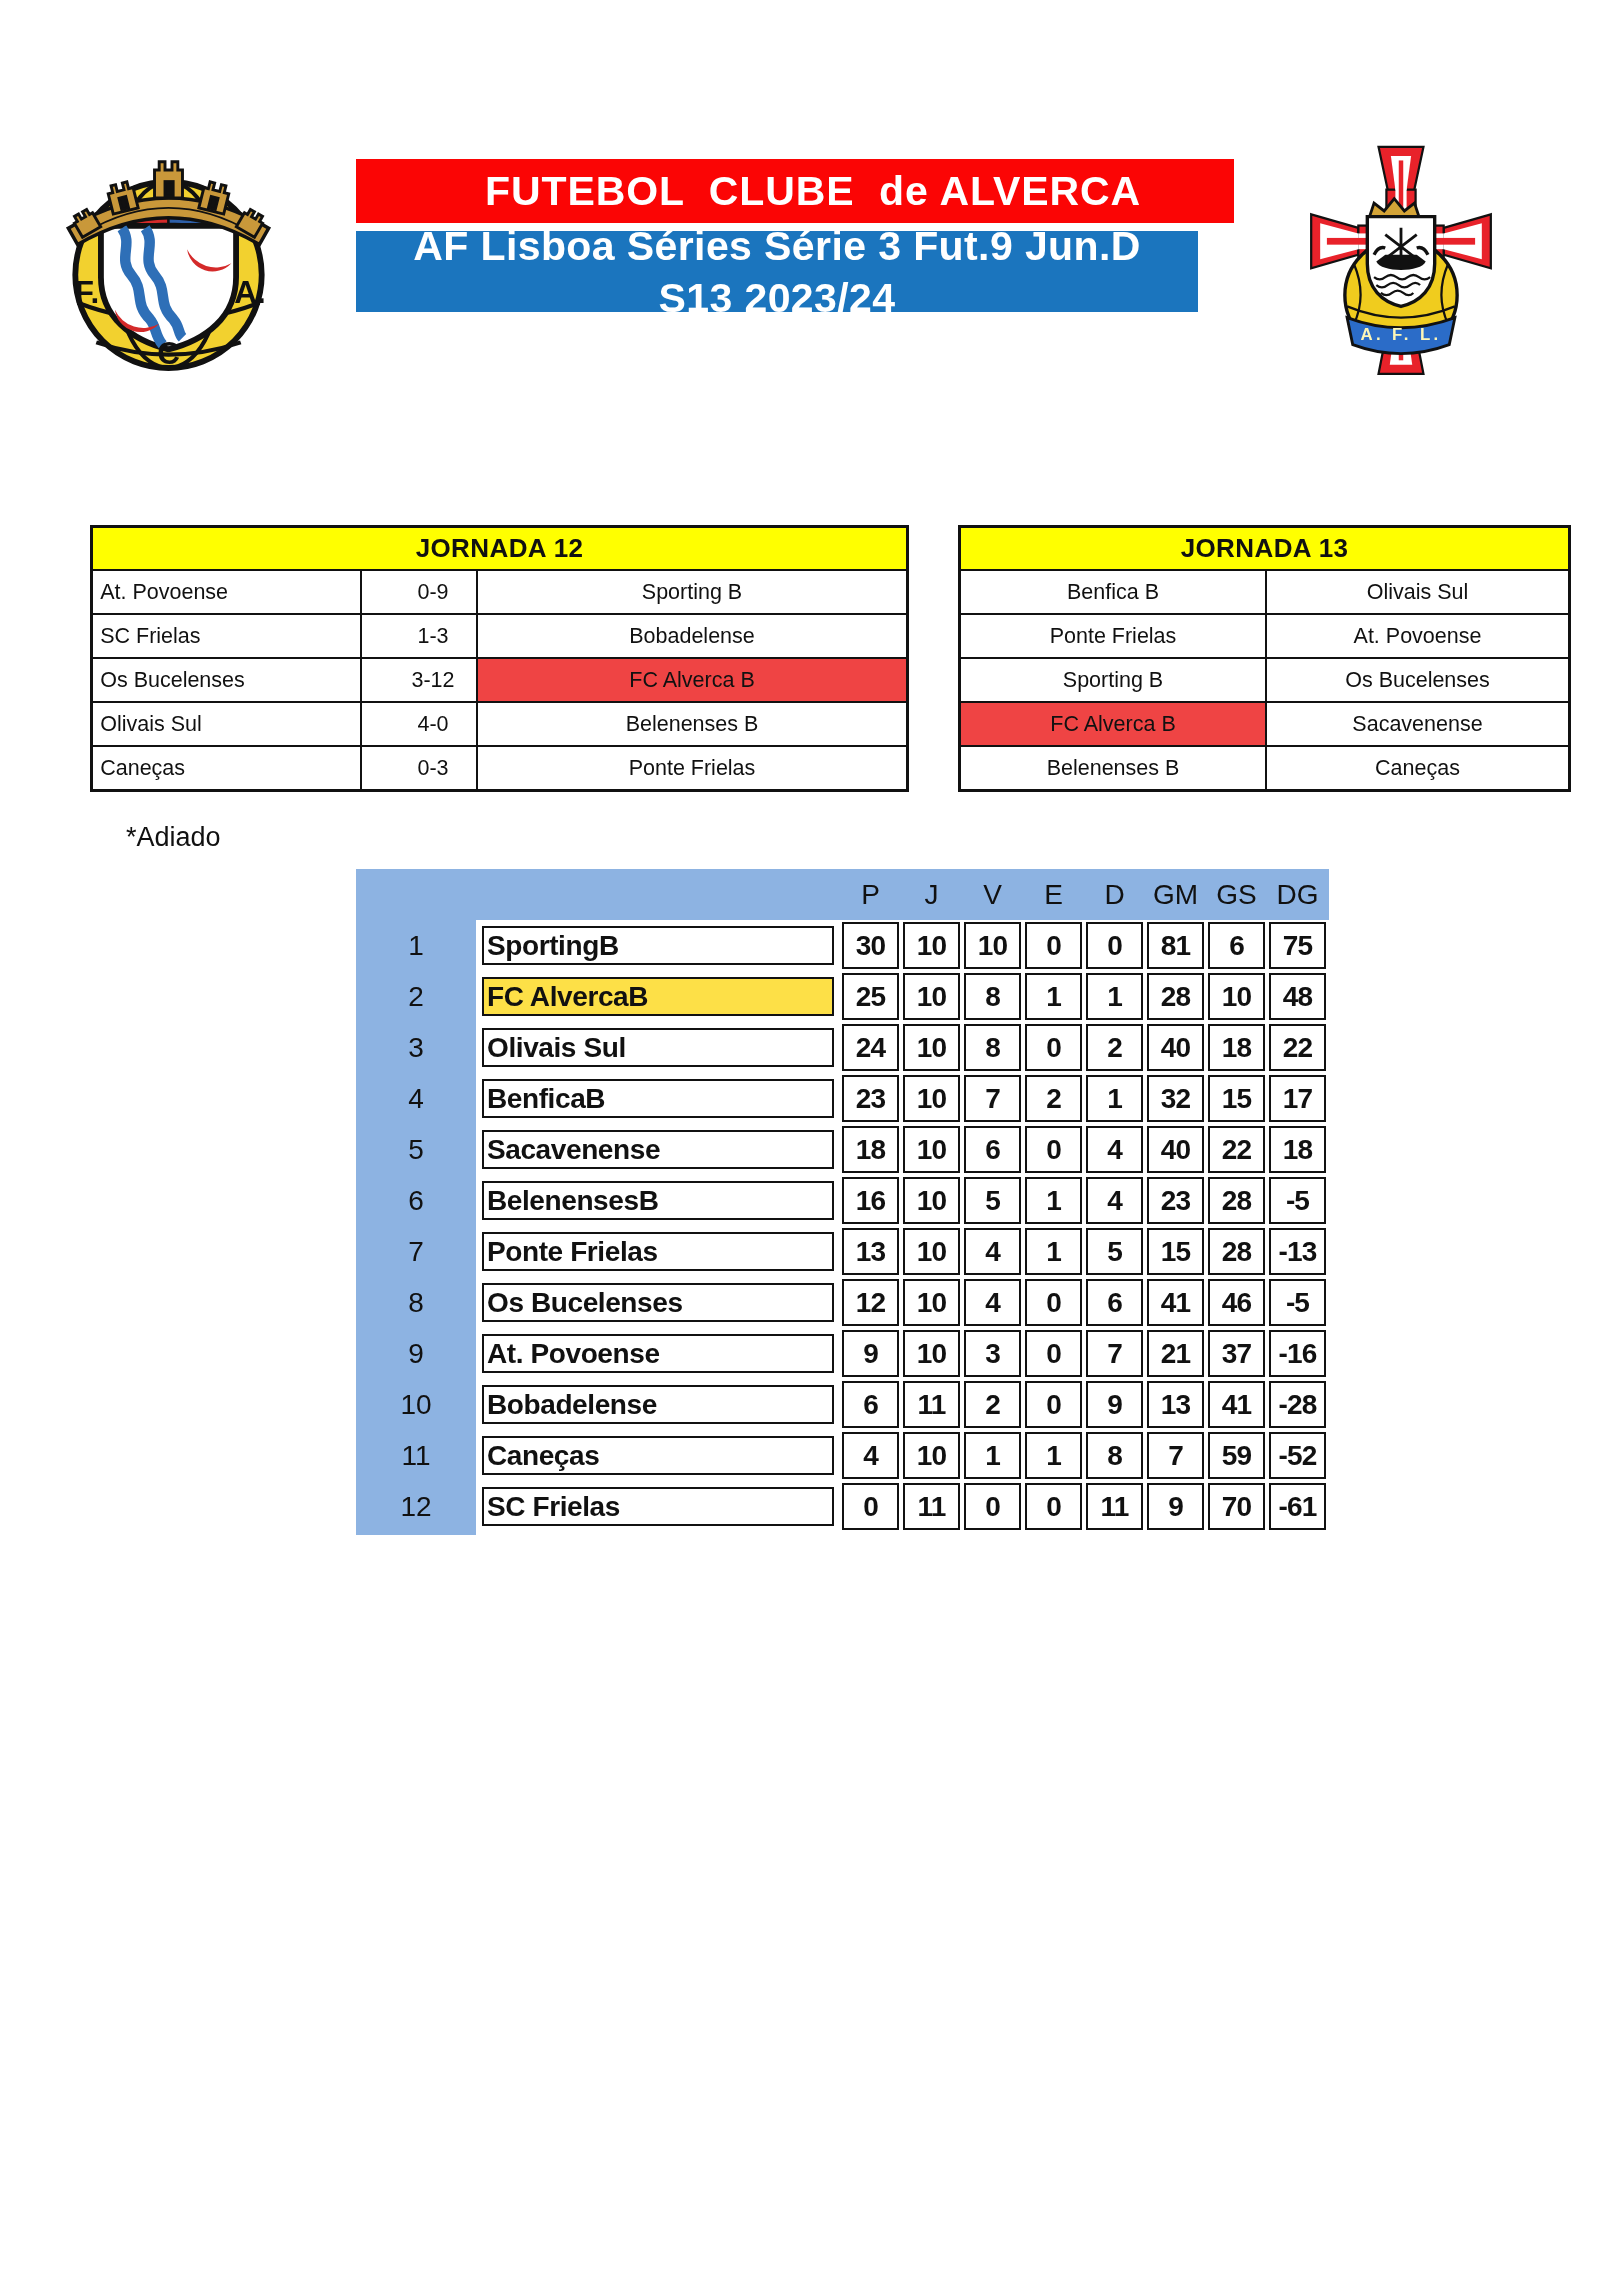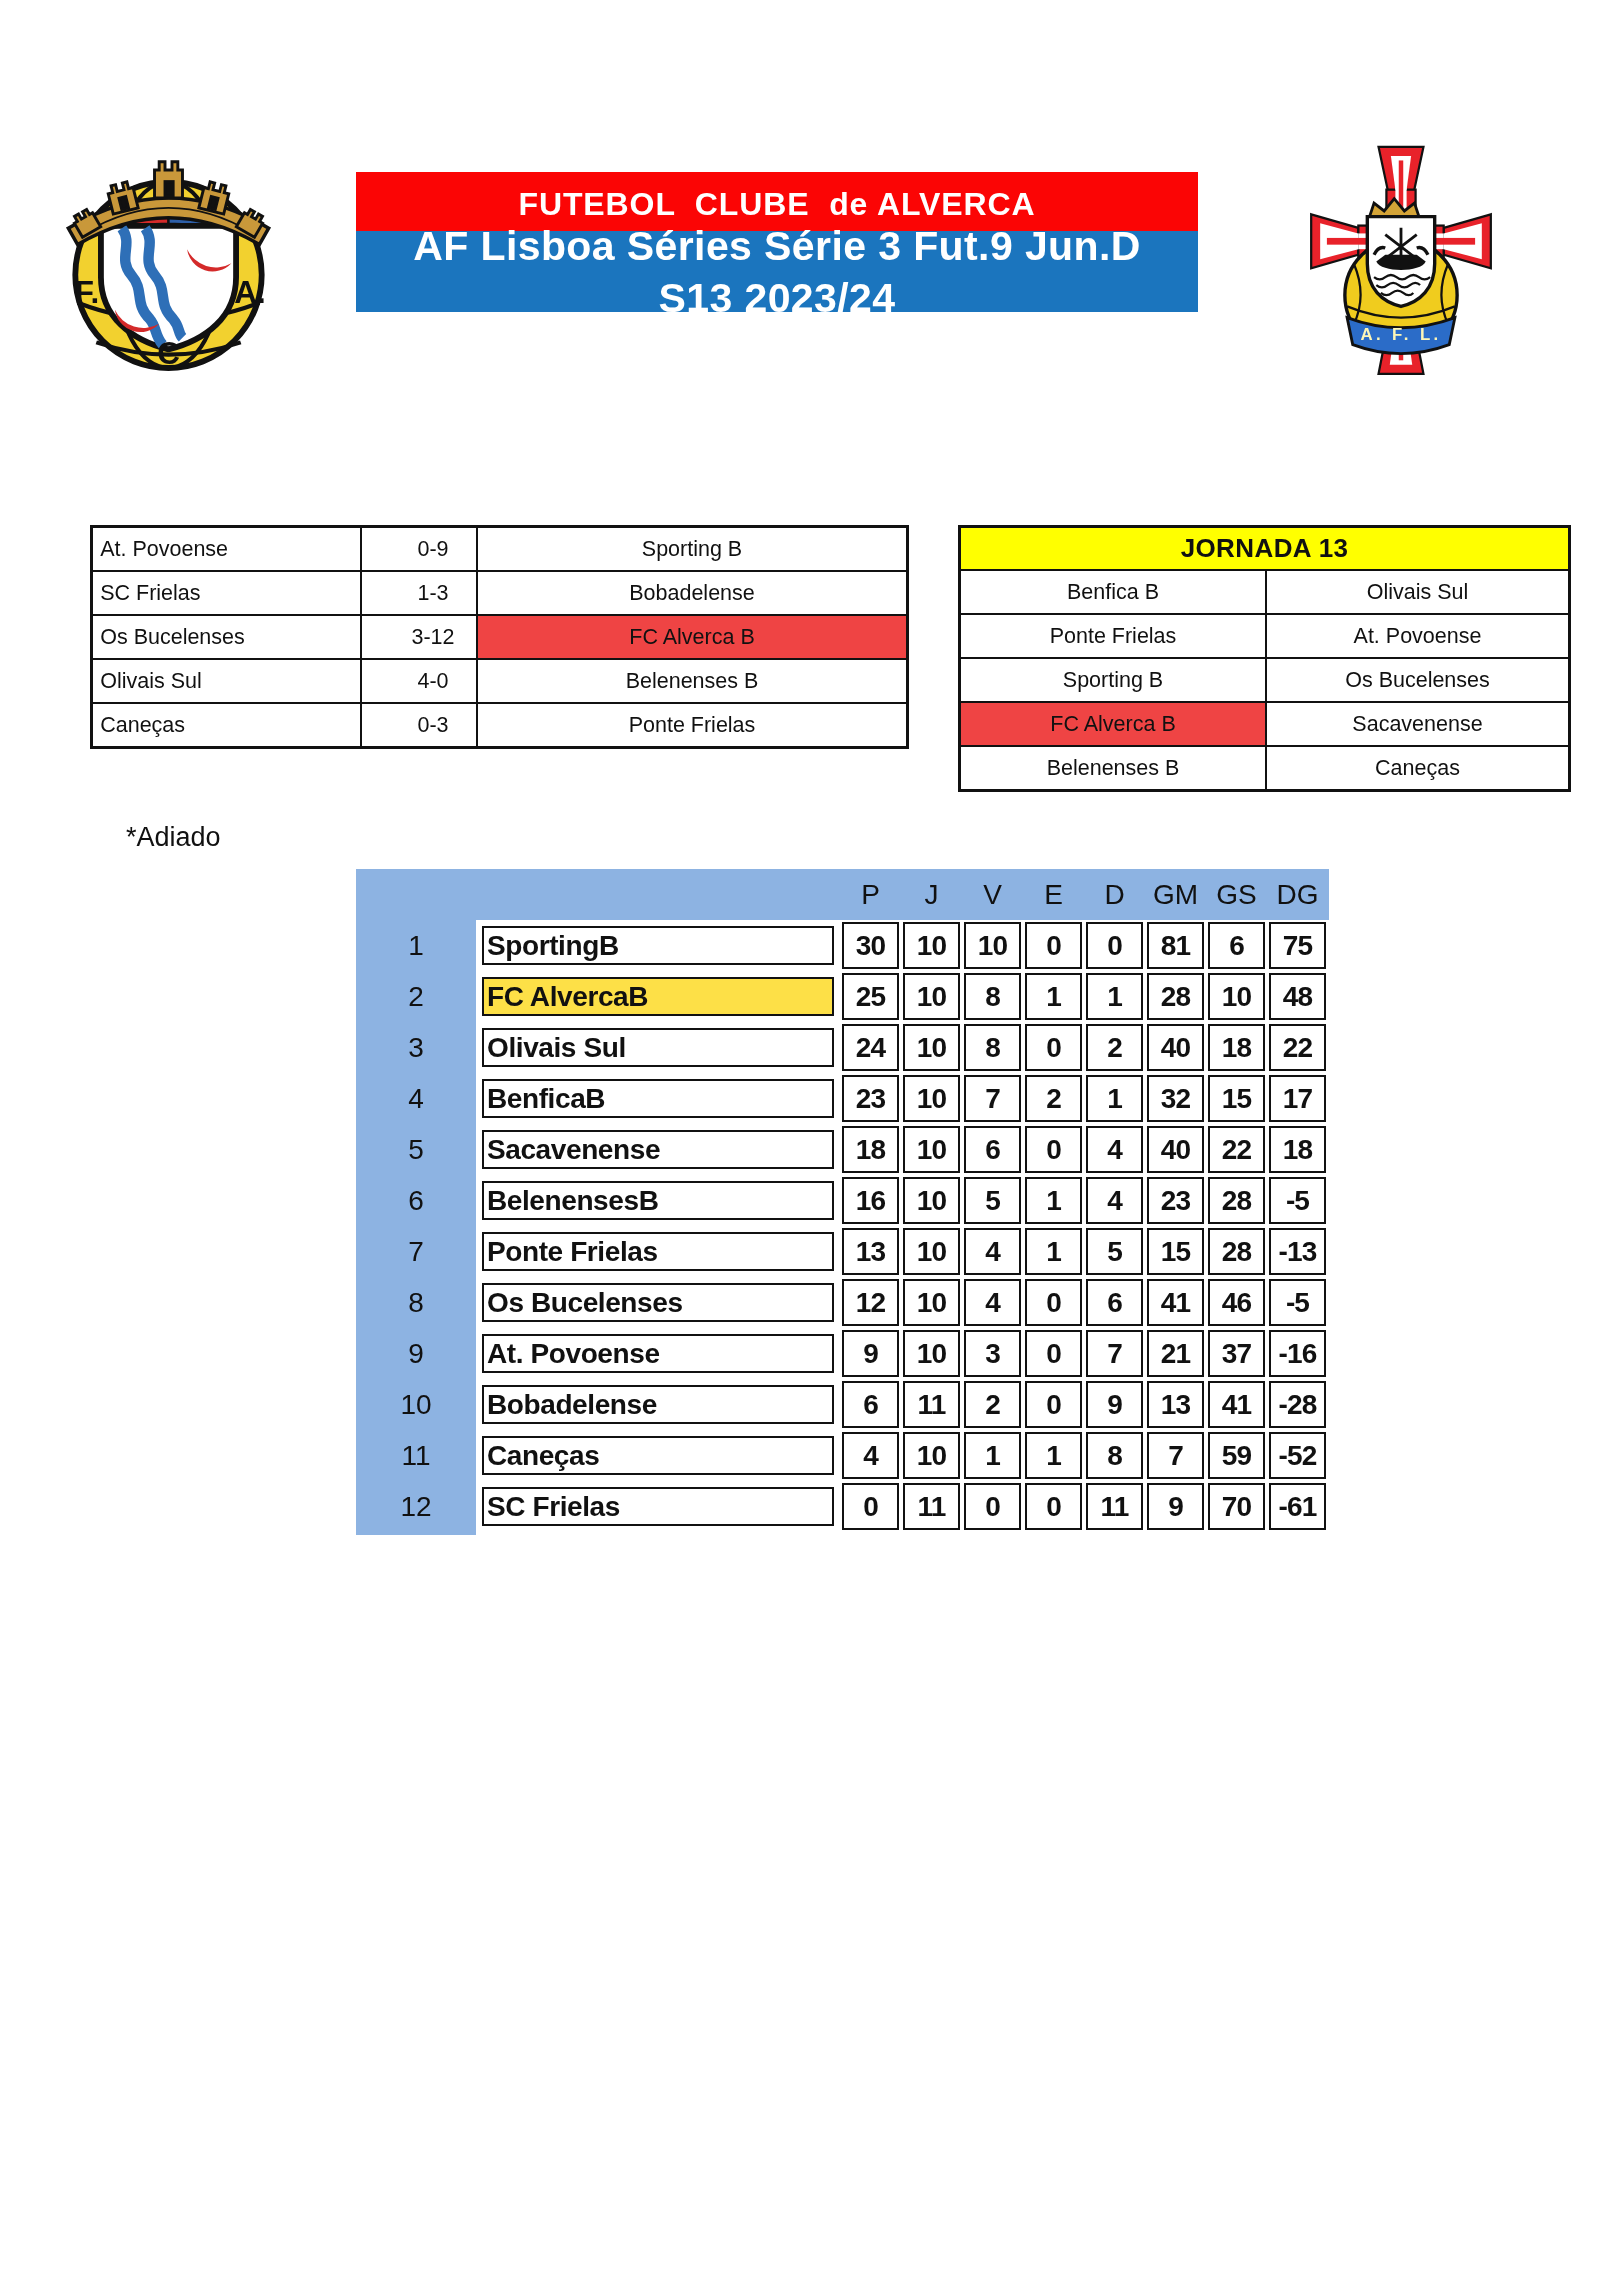--- a/index.html
+++ b/index.html
@@ -3,21 +3,21 @@
 <meta charset="utf-8">
 <title>FC Alverca — AF Lisboa Série 3</title>
 <style>
   html,body{margin:0;padding:0;background:#ffffff;}
   .page{position:relative;width:1622px;height:2293px;background:#ffffff;
         font-family:"Liberation Sans",sans-serif;color:#111;overflow:hidden;}
 
   
   .banner{position:absolute;left:356px;width:842px;display:flex;align-items:center;
           justify-content:center;color:#fff;font-weight:bold;text-align:center;}
-  .banner-red{top:172px;height:64px;background:#fb0505;font-size:32px;white-space:pre;letter-spacing:0.9px;}
+  .banner-red{top:159px;height:64px;background:#fb0505;font-size:41px;white-space:pre;letter-spacing:0.9px;padding-left:36px;}
   .banner-blue{top:231px;height:81px;background:#1b75be;font-size:41px;line-height:52px;flex-direction:column;letter-spacing:0.4px;}
 
   
   .crest-fca{position:absolute;left:52px;top:127px;width:233px;height:249px;}
   .crest-afl{position:absolute;left:1299px;top:138px;width:204px;height:247px;}
 
   
   .jtable{position:absolute;top:525px;border:3.6px solid #111;background:#fff;}
   .j12{left:90px;width:813px;}
   .j13{left:958px;width:607px;}
@@ -146,20 +146,21 @@
     </g>
     <path d="M68 110 C72 120 108 120 112 110 L104 104 H76 Z" fill="#111"></path>
     <path d="M90 80 V106 M76 86 L102 106 M104 86 L78 106" stroke="#111" stroke-width="2.5" fill="none"></path>
     <path d="M66 104 q4 -8 10 -6 M114 104 q-4 -8 -10 -6" stroke="#111" stroke-width="3" fill="none"></path>
 
     <path d="M42 160 Q90 178 138 160 L133 184 Q90 200 47 184 Z" fill="#2b6cc8" stroke="#111" stroke-width="2.5"></path>
     <text x="90" y="180" font-family="Liberation Sans, sans-serif" font-weight="bold" font-size="15" fill="#fdf6b8" text-anchor="middle" letter-spacing="3">A. F. L.</text>
   </svg>
 
   <div class="jtable j12">
+    <div class="jhead">JORNADA 12</div>
     <div>
   <div class="jrow">
     <div class="jcell home-left">At. Povoense</div>
     <div class="jcell score">0-9</div>
     <div class="jcell away">Sporting B</div>
   </div>
 
   <div class="jrow">
     <div class="jcell home-left">SC Frielas</div>
     <div class="jcell score">1-3</div>

